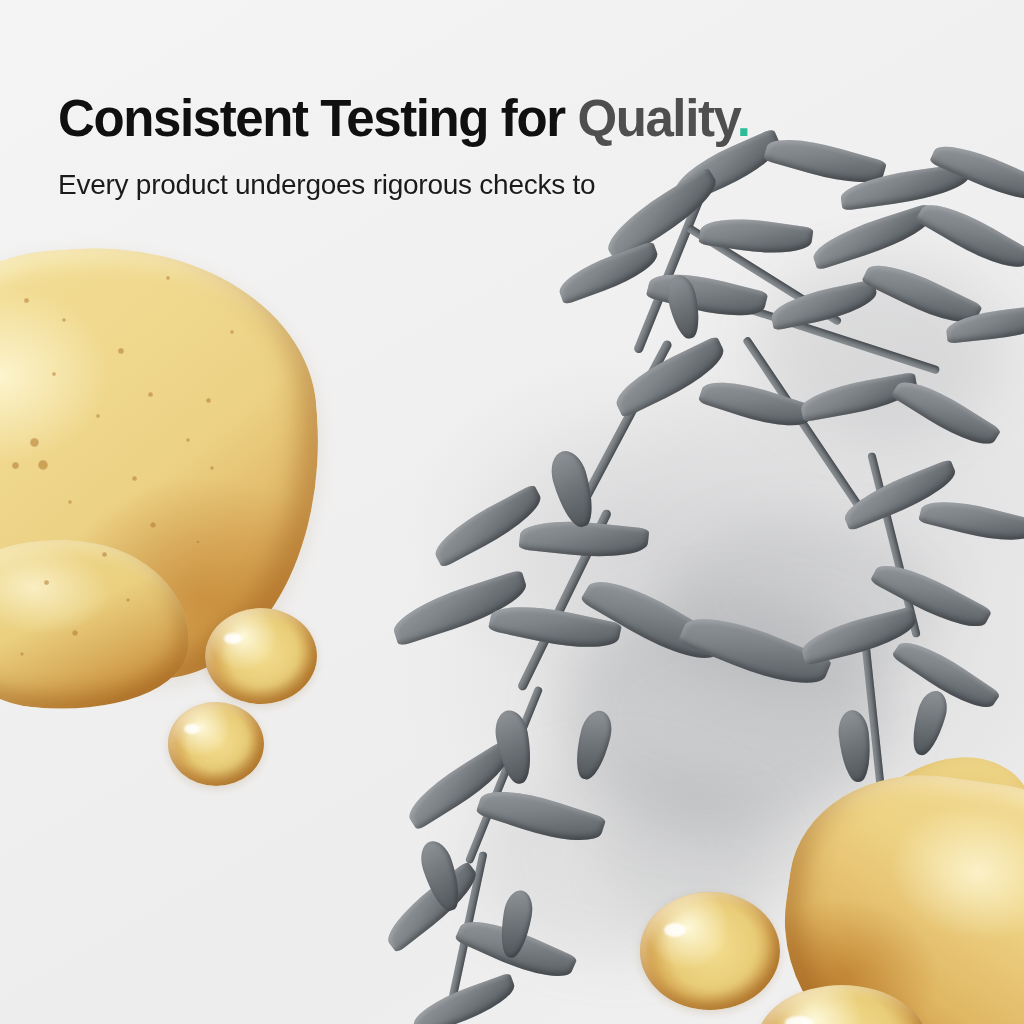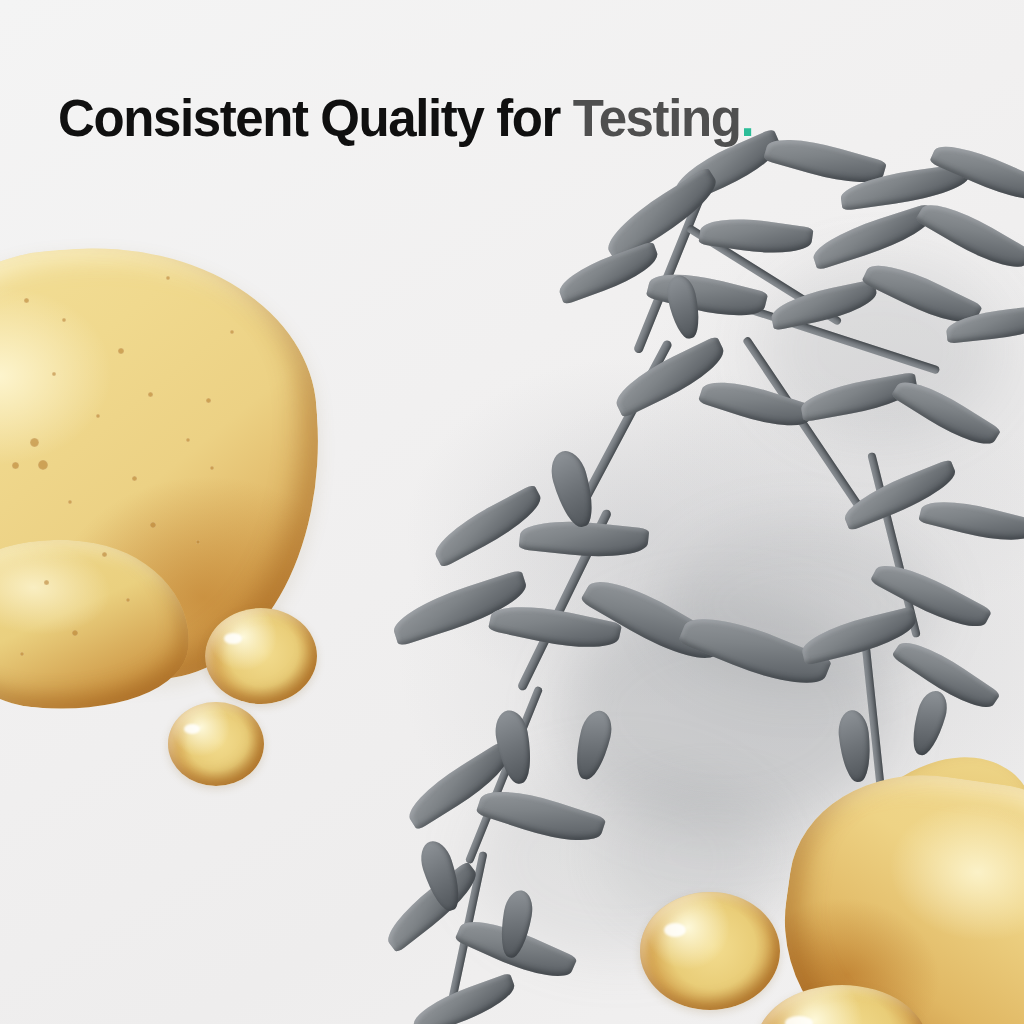--- a/index.html
+++ b/index.html
@@ -278,18 +278,19 @@
 
   <div class="honey drop drop-a"></div>
   <div class="honey drop drop-b"></div>
 
   <div class="honey honey-br-arm"></div>
   <div class="honey honey-br"></div>
   <div class="honey drop drop-c"></div>
   <div class="honey drop drop-d"></div>
 
   <div class="text-block">
-    <div class="headline"><span>Consistent Quality for </span><span class="accent-word">Testing</span><span class="accent-dot">.</span></div>
+    <div class="headline"><span>Consistent Testing for </span><span class="accent-word">Quality</span><span class="accent-dot">.</span></div>
     <div class="subhead">
+      <span class="subhead-line">Every product undergoes rigorous checks to</span>
     </div>
   </div>
 
 </div>
 
 </body></html>

